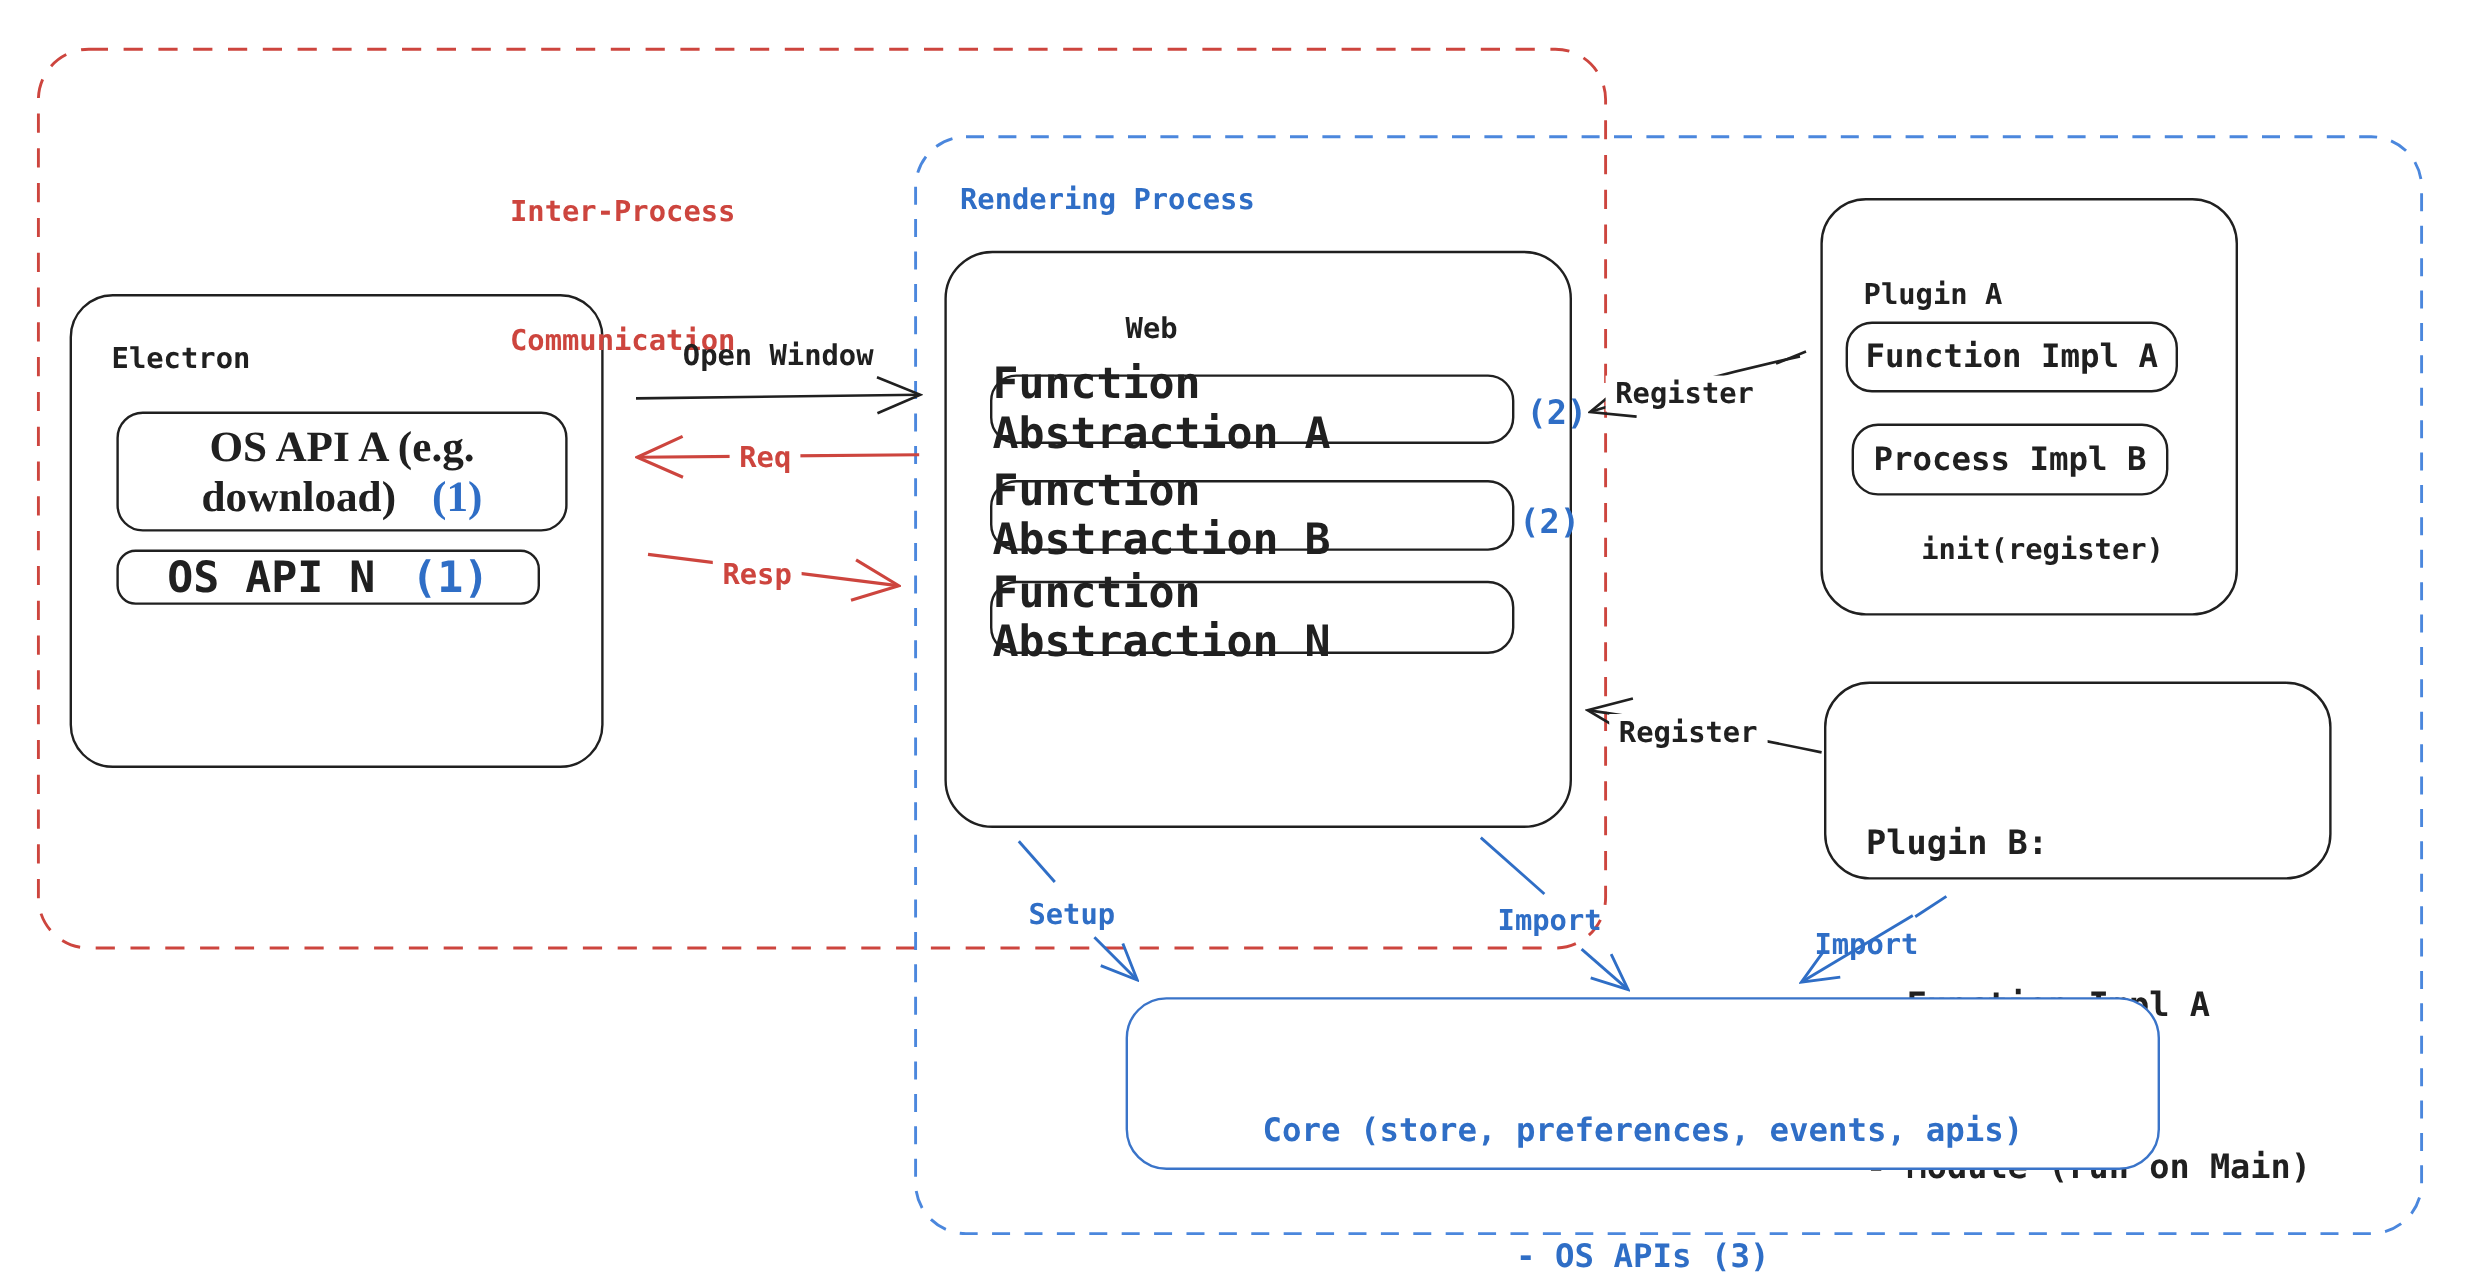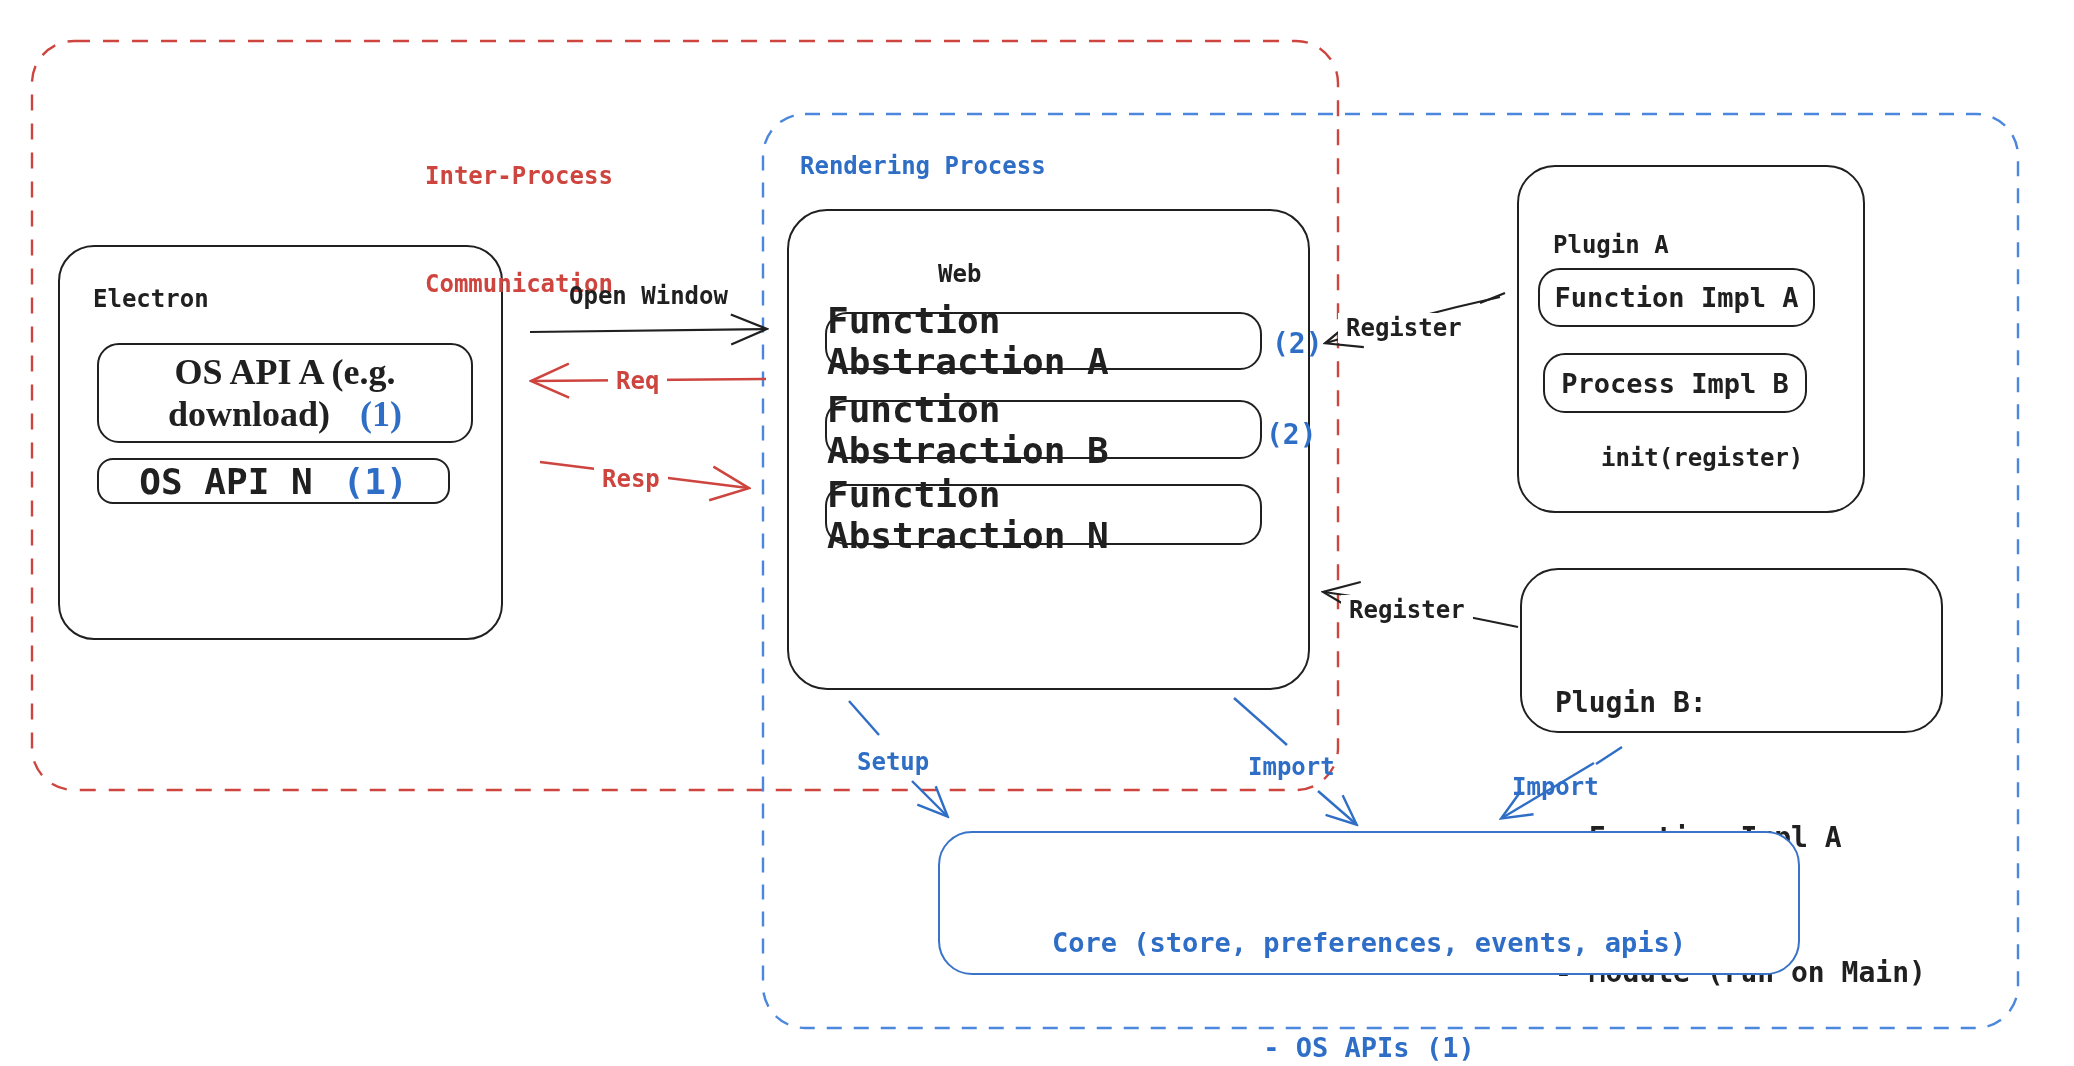--- a/index.html
+++ b/index.html
@@ -169,17 +169,17 @@
   <div class="lbl blue" style="left:1248px;top:752px;">Import</div>
 
   <div class="lbl blue" style="left:1512px;top:772px;">Import</div>
 
   <div class="lbl black" style="left:1553px;top:218px;margin-top:12px;">Plugin A</div>
 
   <div class="lbl black" style="left:1553px;top:443px;margin-left:48px;">init(register)</div>
 
   <div class="lbl blue core-text" style="left:938px;top:855px;">
     <div>Core (store, preferences, events, apis)</div>
-    <div>- OS APIs (1)</div>
+    <div>- OS APIs (3)</div>
     
   </div>
 
 </div>
 
 </body></html>

